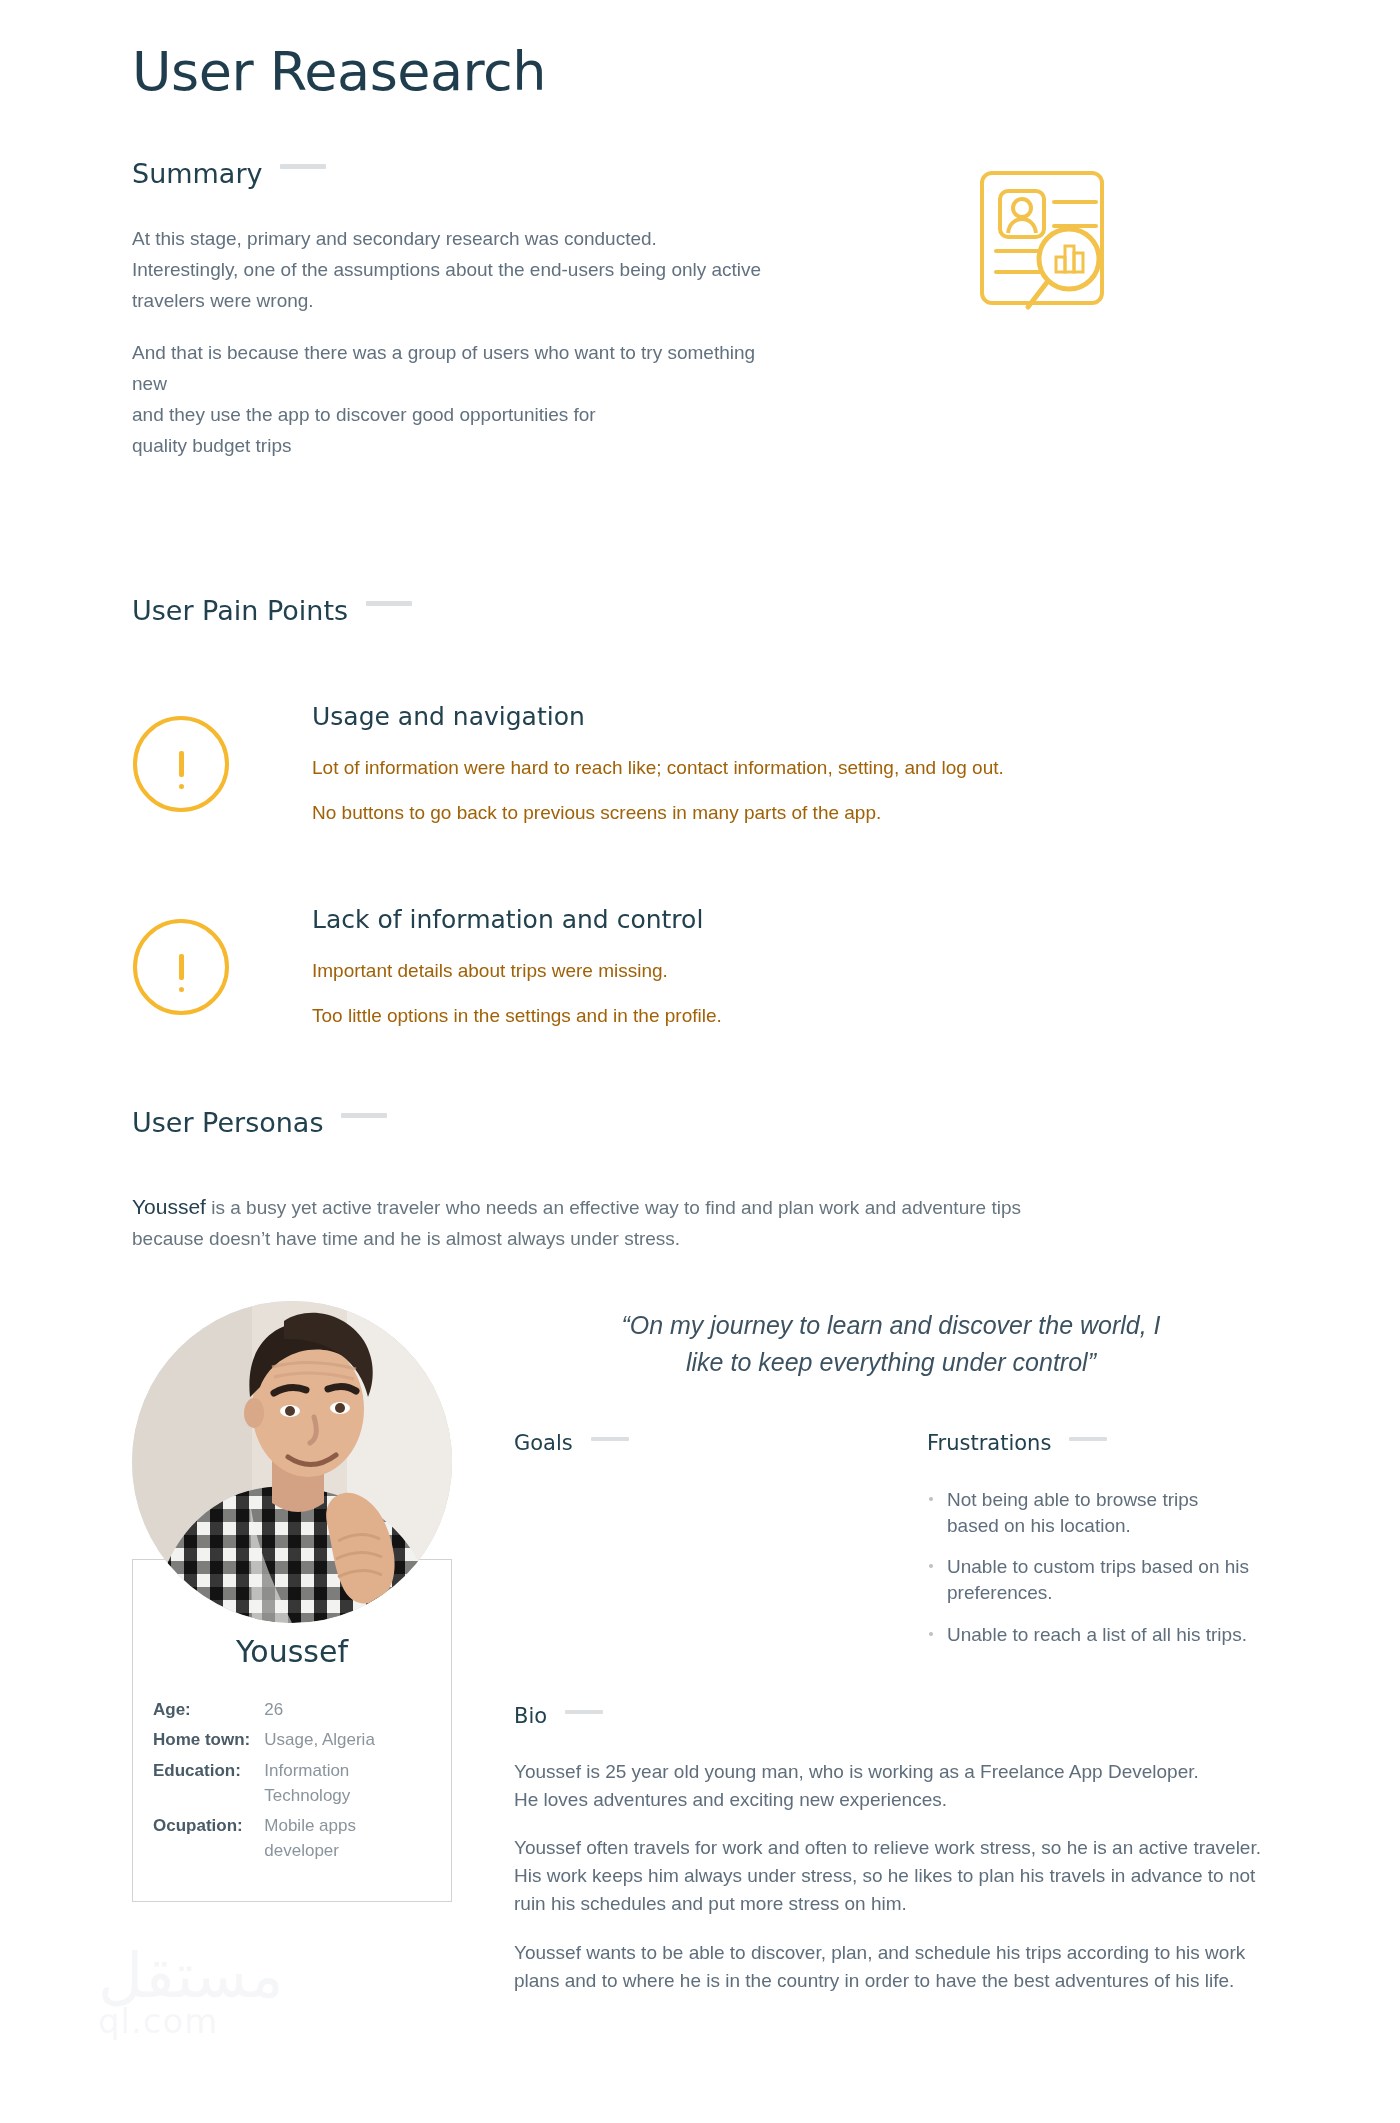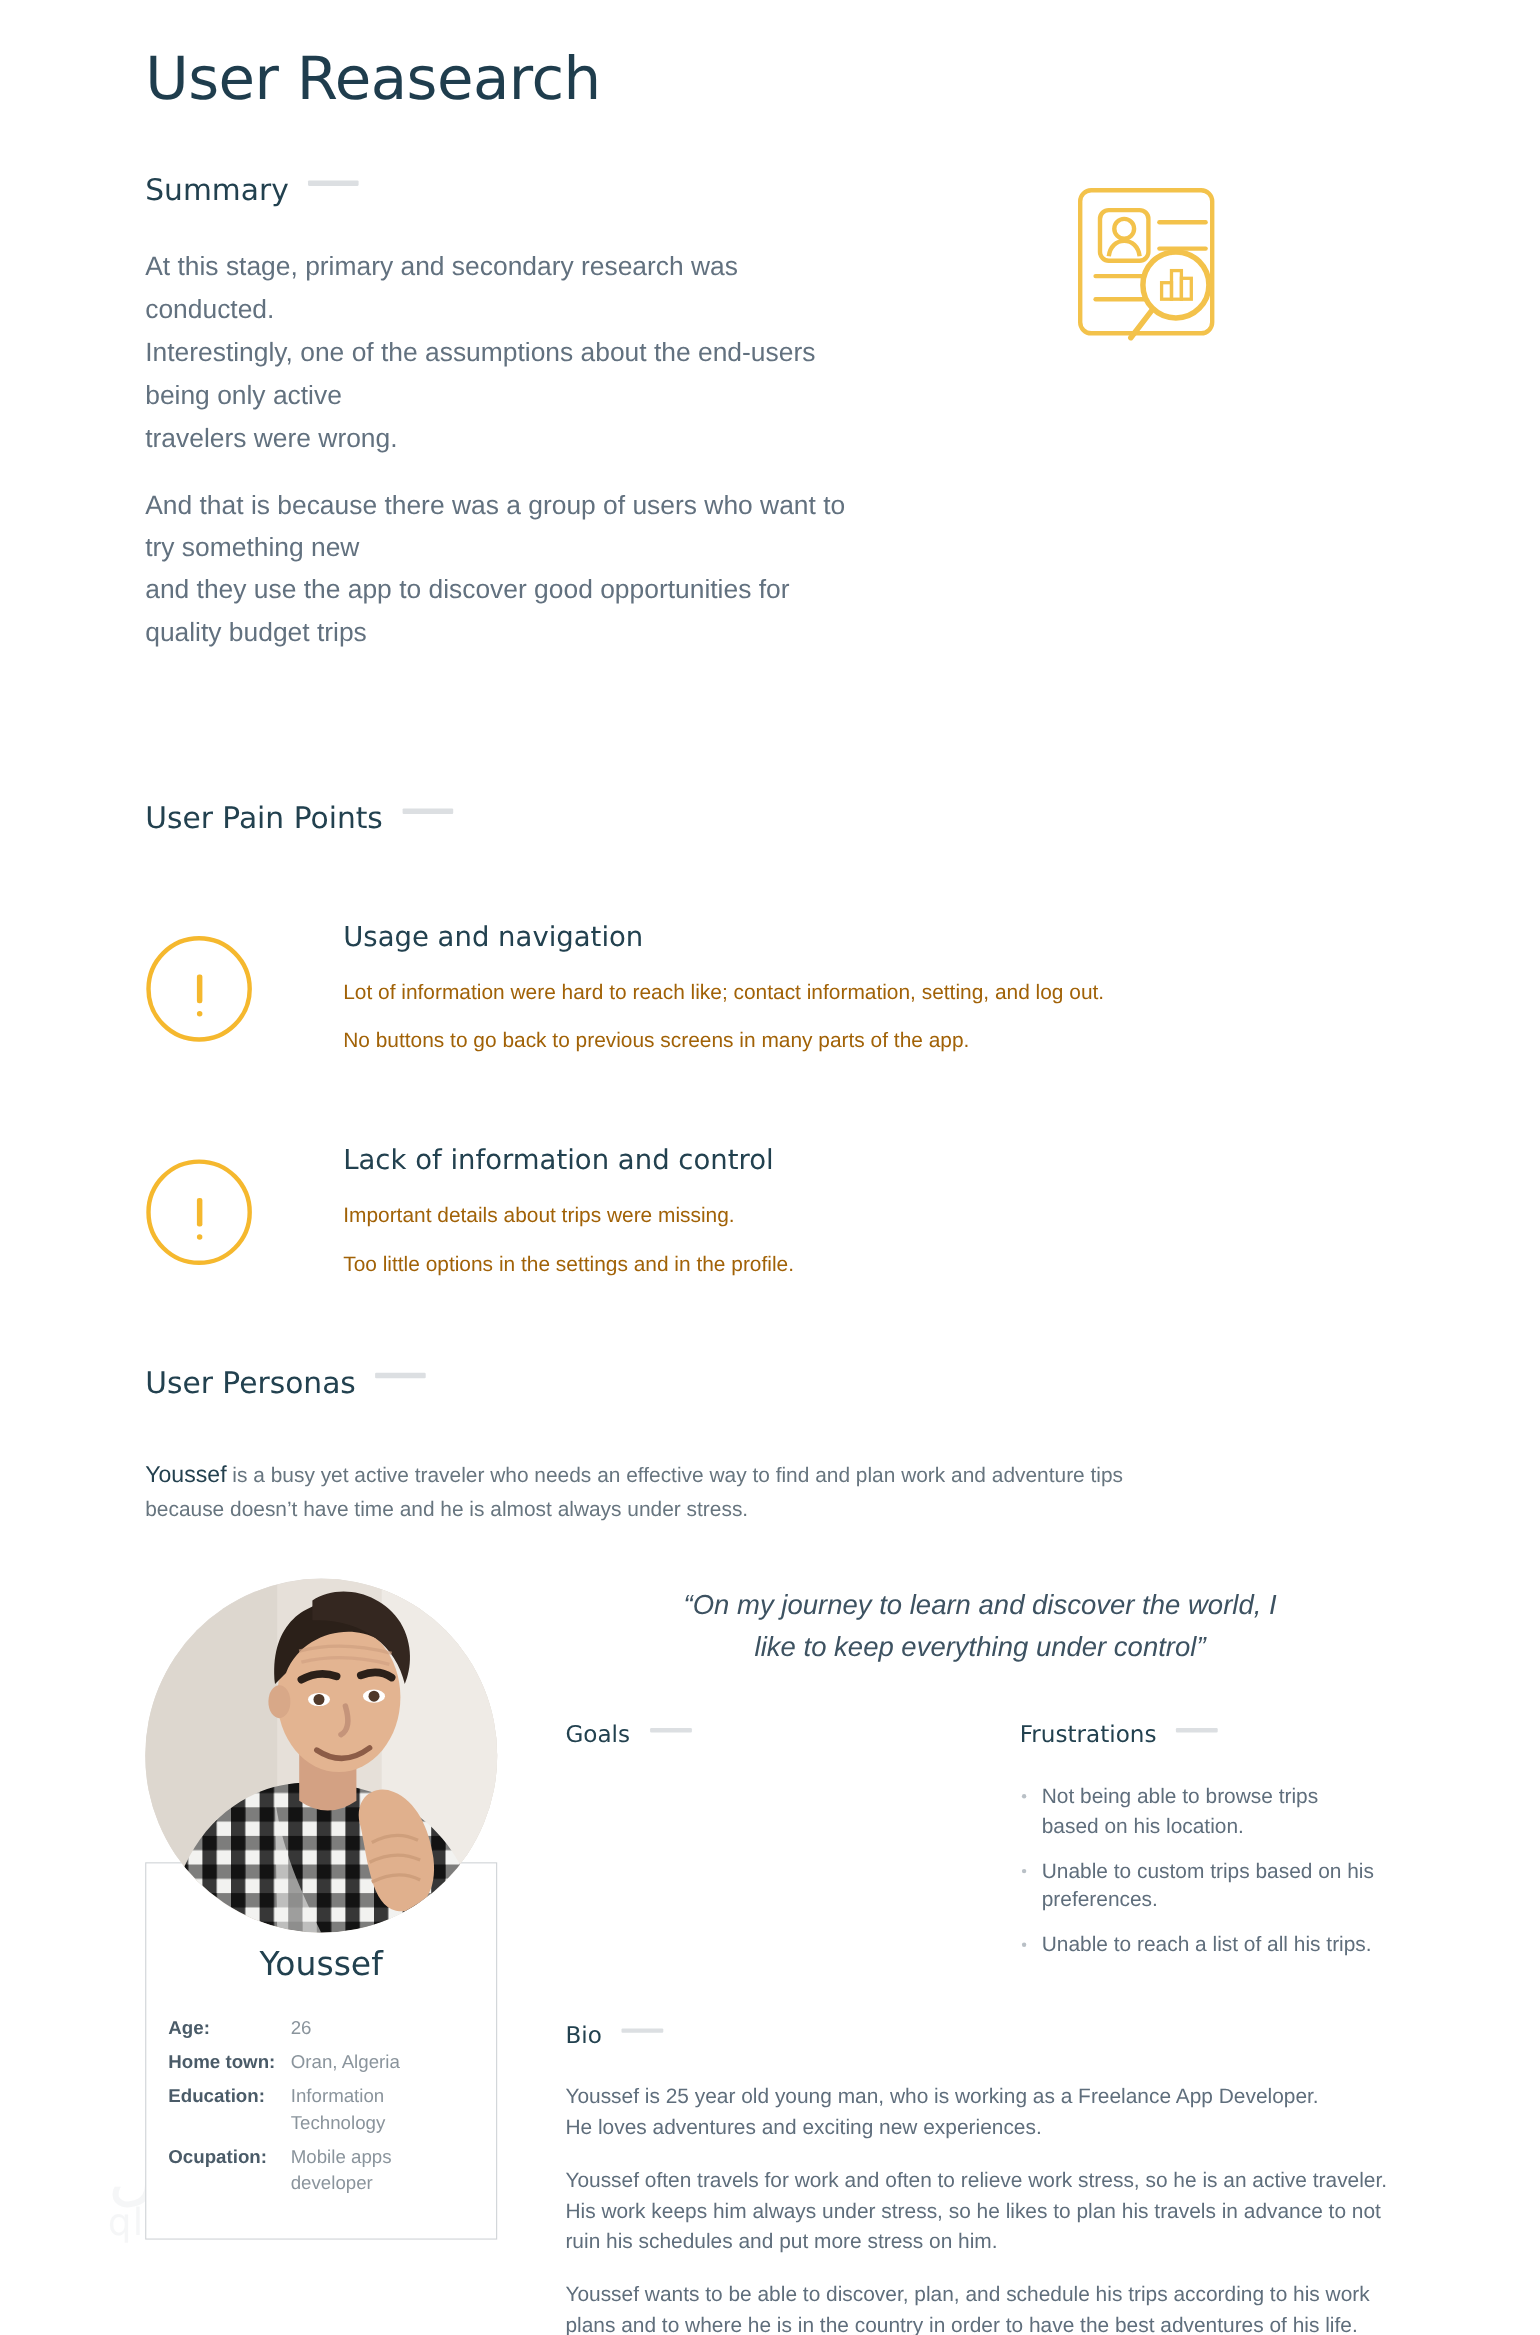--- a/index.html
+++ b/index.html
@@ -36,21 +36,21 @@
     height:5px; width:46px; background:#dcdfe2; border-radius:1px; margin-top:5px;
   }
   .section-head.tiny .h{ font-size:21px; }
   .section-head.tiny .rule{ width:38px; height:4px; }
 
   
   .summary-wrap{ margin-top:53px; display:flex; }
   .summary-col{ width:660px; }
   .summary-col p{
     margin:0 0 22px 0;
-    font-size:24px;
+    font-size:19px;
     line-height:1.62;
     color:#62717f;
   }
   .summary-col p:first-of-type{ margin-top:0; }
   .summary-body{ margin-top:36px; }
   .summary-icon{
     margin-left:calc(972px - 792px);
     margin-top:6px;
   }
   .summary-icon svg{ display:block; }
@@ -307,21 +307,21 @@
         <div class="persona-card">
           <div class="pname">Youssef</div>
           <table>
             <tbody>
               <tr>
                 <td class="k">Age:</td>
                 <td class="v">26</td>
               </tr>
               <tr>
                 <td class="k">Home town:</td>
-                <td class="v">Oran, Algeria</td>
+                <td class="v">Usage, Algeria</td>
               </tr>
               <tr>
                 <td class="k">Education:</td>
                 <td class="v">Information Technology</td>
               </tr>
               <tr>
                 <td class="k">Ocupation:</td>
                 <td class="v">Mobile apps developer</td>
               </tr>
             </tbody>

